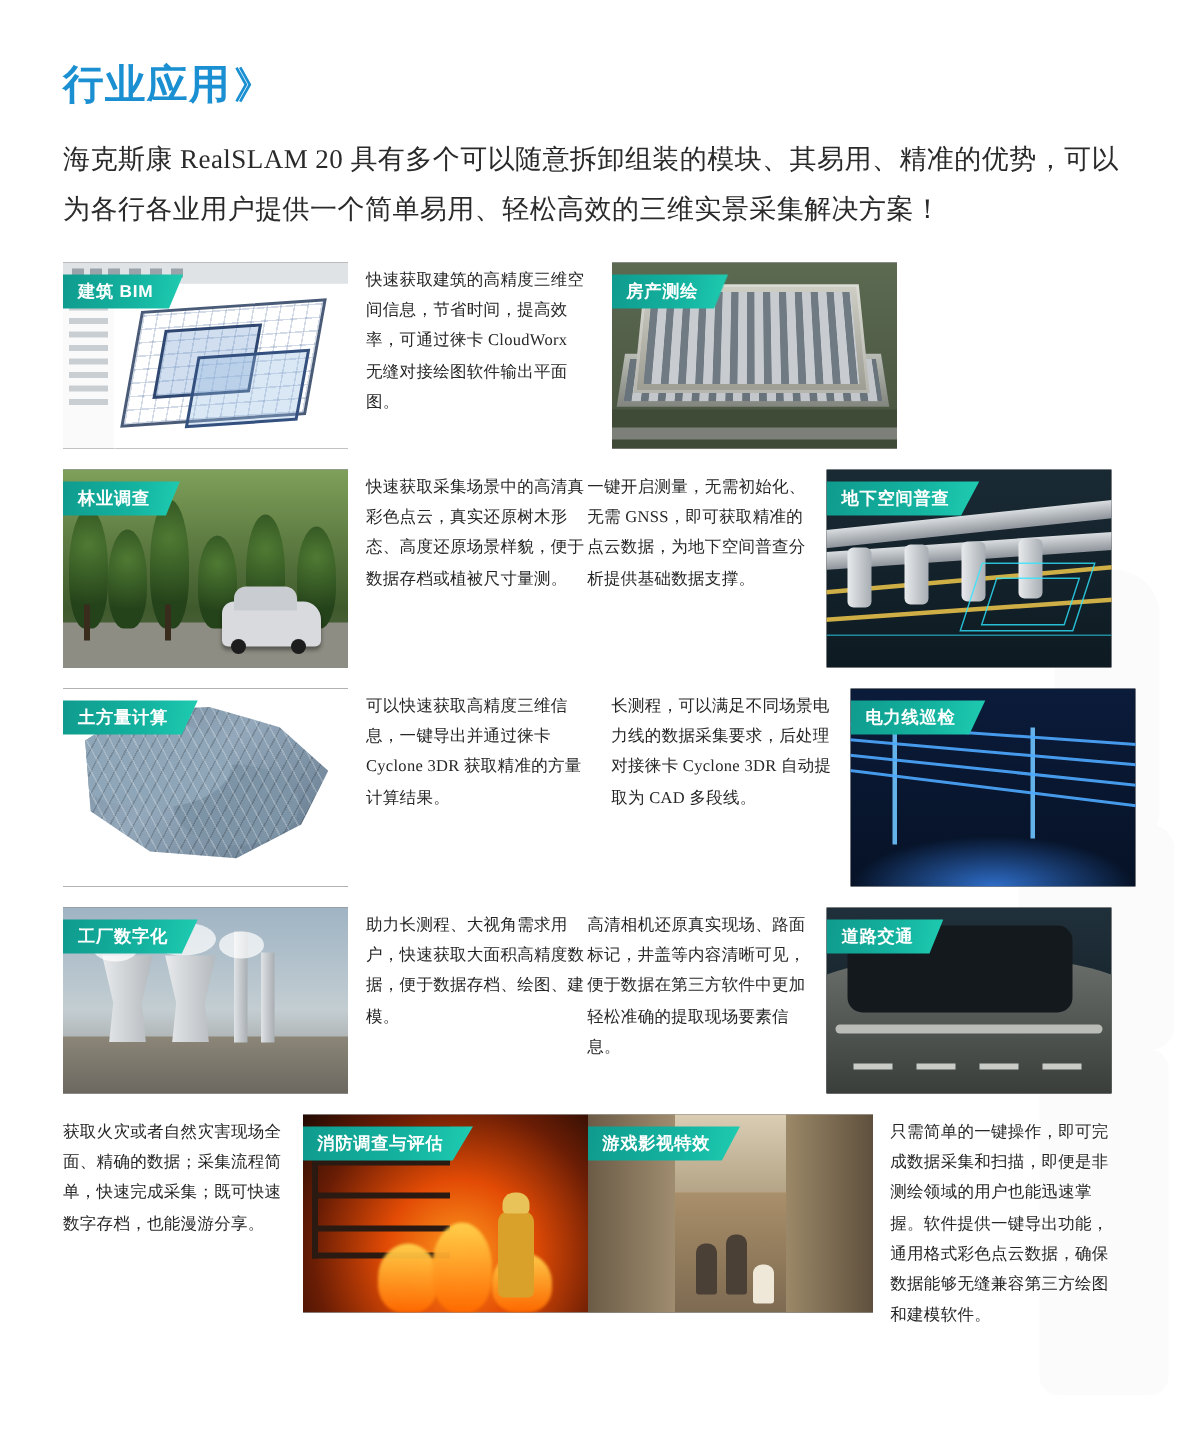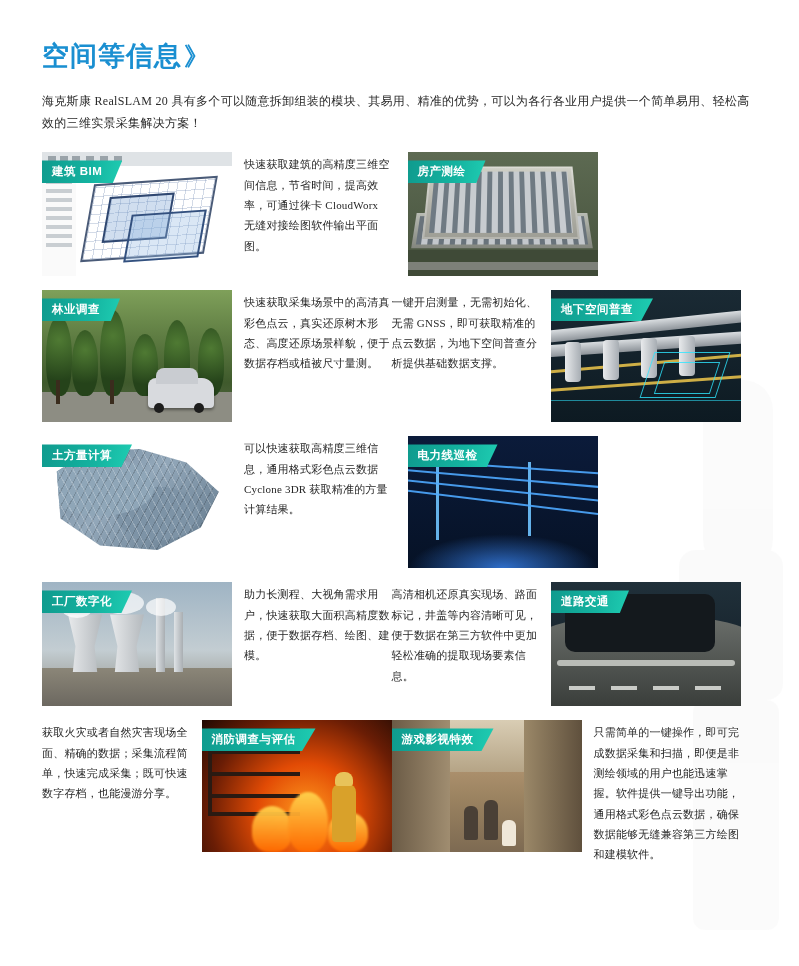--- a/index.html
+++ b/index.html
@@ -25,21 +25,21 @@
     font-family:"Liberation Sans","DejaVu Sans",sans-serif;
     font-weight:bold;
     font-size:27px;
     letter-spacing:1px;
     margin:0 0 16px 0;
   }
   .page-title .chev{font-size:25px;margin-left:2px;}
 
   .intro{
     color:#2a2a2a;
-    font-size:12px;
+    font-size:18px;
     line-height:1.85;
     margin:0 0 18px 0;
     letter-spacing:.3px;
   }
 
   .grid{display:block;}
   .row{
     display:flex;
     align-items:flex-start;
     margin-bottom:14px;
@@ -183,21 +183,21 @@
 
 <div class="bg-watermark">
   <div class="blob" style="left:44px;top:0;width:70px;height:190px;border-radius:30px;"></div>
   <div class="blob" style="left:20px;top:170px;width:104px;height:150px;border-radius:16px;"></div>
   <div class="blob" style="left:34px;top:320px;width:86px;height:230px;border-radius:12px;"></div>
 </div>
 
 <div class="page">
 
   <h1 class="page-title">
-    <span>空间等信息</span><span class="chev">》</span>
+    <span>行业应用</span><span class="chev">》</span>
   </h1>
 
   <p class="intro">海克斯康 RealSLAM 20 具有多个可以随意拆卸组装的模块、其易用、精准的优势，可以为各行各业用户提供一个简单易用、轻松高效的三维实景采集解决方案！</p>
 
   <div class="grid">
 
     <div class="row">
       <div class="cell left-gap">
         <div class="thumb">
           <div class="sc cad">
@@ -284,23 +284,24 @@
     </div>
 
     <div class="row">
       <div class="cell left-gap">
         <div class="thumb tall">
           <div class="sc terrain">
               <div class="mass"></div>
             </div>
           <div class="badge">土方量计算</div>
         </div>
-        <div class="caption right-side">可以快速获取高精度三维信息，通用格式彩色点云数据 Cyclone 3DR 获取精准的方量计算结果。</div>
-      </div>
-      <div class="cell">
+        <div class="caption right-side">可以快速获取高精度三维信息，一键导出并通过徕卡 Cyclone 3DR 获取精准的方量计算结果。</div>
+      </div>
+      <div class="cell">
+        <div class="caption left-side">长测程，可以满足不同场景电力线的数据采集要求，后处理对接徕卡 Cyclone 3DR 自动提取为 CAD 多段线。</div>
         <div class="thumb tall">
           <div class="sc power">
             <div class="hz"></div>
             <div class="tow" style="left:28px;top:18px;height:86px"></div>
             <div class="tow" style="left:120px;top:26px;height:74px"></div>
             <div class="ln" style="left:-10px;top:30px;width:220px;transform:rotate(4deg)"></div>
             <div class="ln" style="left:-10px;top:42px;width:220px;transform:rotate(5deg)"></div>
             <div class="ln" style="left:-10px;top:54px;width:220px;transform:rotate(6deg)"></div>
             <div class="ln" style="left:-10px;top:66px;width:220px;transform:rotate(7deg)"></div>
           </div>

